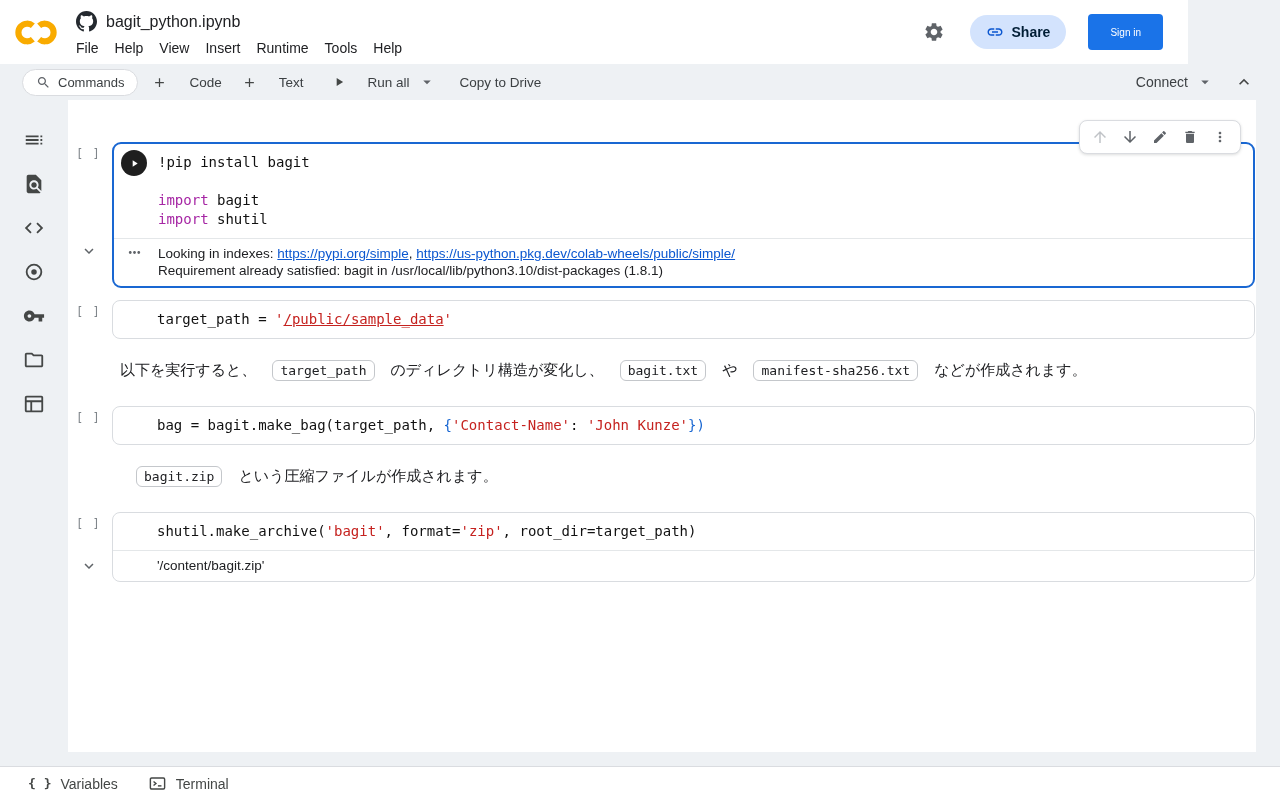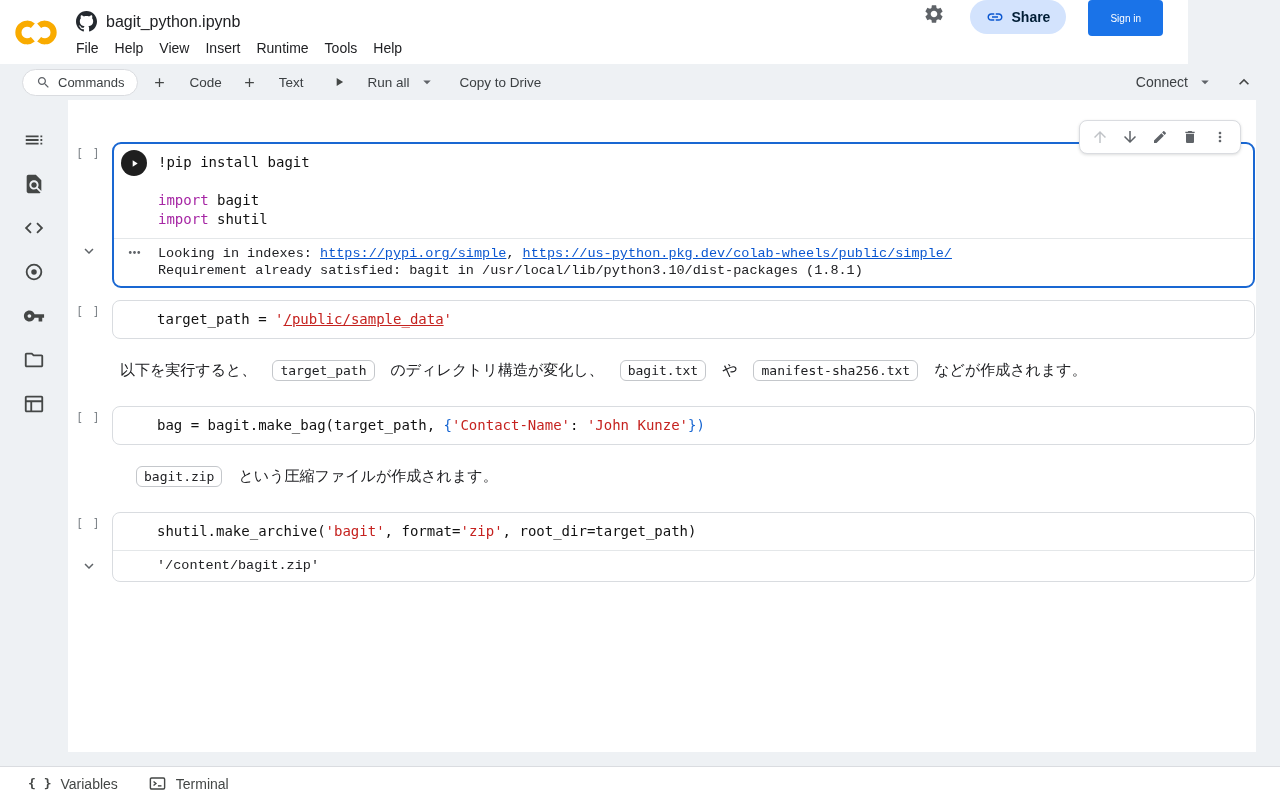--- a/index.html
+++ b/index.html
@@ -8,21 +8,21 @@
   button{cursor:pointer;font-family:inherit}
 
   
   .header{position:absolute;top:0;left:0;width:1188px;height:64px;background:#fff}
   .logo{position:absolute;left:13px;top:16px;width:46px;height:32px;display:flex;align-items:center;justify-content:center;background:none;border:none}
   .title-block{position:absolute;left:76px;top:11px}
   .title-row{display:flex;align-items:center;gap:9px}
   .nb-title{font-size:16px;color:#202124;cursor:text}
   .menubar{display:flex;margin-top:6px;margin-left:-8px}
   .menu-item{padding:2px 8px;font-size:14px;color:#202124;background:none;border:none}
-  .header-right{position:absolute;right:25px;top:0;height:64px;display:flex;align-items:flex-start;gap:22px}
+  .header-right{position:absolute;right:25px;top:0;height:64px;display:flex;align-items:center;gap:22px}
   .gear-btn{width:28px;height:28px;display:flex;align-items:center;justify-content:center;background:none;border:none}
   .share-btn{display:flex;align-items:center;gap:8px;background:var(--share-bg,#d3e3fd);border:none;border-radius:18px;height:34px;padding:0 16px;font-size:14px;font-weight:bold;color:var(--share-fg,#001d35)}
   .share-btn svg{color:var(--link,#0b57d0)}
   .signin-btn{background:var(--signin-bg,#1a73e8);color:#fff;border:none;border-radius:4px;height:36px;padding:0 22px;font-size:10px;font-weight:normal}
 
   
   .toolbar{position:absolute;top:64px;left:0;width:1280px;height:36px;display:flex;align-items:center;padding:0 26px 0 22px}
   .commands-pill{display:flex;align-items:center;gap:7px;height:27px;padding:0 13px;background:#fff;border:1px solid #dadce0;border-radius:14px;font-size:13px;color:#3c4043}
   .tb-btn{display:flex;align-items:center;gap:22px;font-size:13.5px;color:#3c4043;background:none;border:none;padding:4px 6px}
   .tb-gap-s{margin-left:8px}.tb-gap-m{margin-left:16px}
@@ -38,21 +38,21 @@
   
   .content{position:absolute;left:68px;top:100px;width:1188px;height:652px;background:#fff;overflow:hidden}
   .cell-row{position:relative;display:flex}
   .gutter{width:44px;flex:none;position:relative}
   .run-marker{position:absolute;left:8px;top:5px;font-family:"DejaVu Sans Mono","Liberation Mono",monospace;font-size:12px;color:#80868b;letter-spacing:1px;background:none;border:none}
   .collapse{position:absolute;left:12px;background:none;border:none;display:flex}
   .cell-box{flex:1;background:#fff;border:1px solid #d9dce0;border-radius:8px;position:relative;margin-right:1px}
   .cell-row.selected .cell-box{border:2px solid var(--selected-border,#1967d2);border-radius:9px}
   .code-area{padding:9px 8px 9px 44px;font-family:"DejaVu Sans Mono","Liberation Mono",monospace;font-size:14px;line-height:19px;color:#111;cursor:text}
   .cm-line{white-space:pre;height:19px}
-  .output-area{border-top:1px solid #e4e7e9;padding:6px 8px 7px 44px;font-family:Liberation Mono, monospace;font-size:13.5px;line-height:17px;color:#202124;position:relative}
+  .output-area{border-top:1px solid #e4e7e9;padding:6px 8px 7px 44px;font-family:Liberation Sans, sans-serif;font-size:13.5px;line-height:17px;color:#202124;position:relative}
   .output-area .cm-line{height:17px}
   .tk-p{color:#111}
   .output-area .tk-p{color:#202124}
   .tk-kw{color:var(--keyword,#a626a4)}
   .tk-str{color:var(--string,#c5221f)}
   .tk-str-u{color:var(--string,#c5221f);text-decoration:underline}
   .tk-br{color:var(--bracket,#1967d2)}
   .tk-link{color:var(--link,#0b57d0);text-decoration:underline;cursor:pointer}
   .play-btn{position:absolute;left:7px;top:6px;width:26px;height:26px;border-radius:50%;background:#1f1f1f;border:none;display:flex;align-items:center;justify-content:center;z-index:2}
   .out-dots{position:absolute;left:12px;top:5px;background:none;border:none;display:flex}

